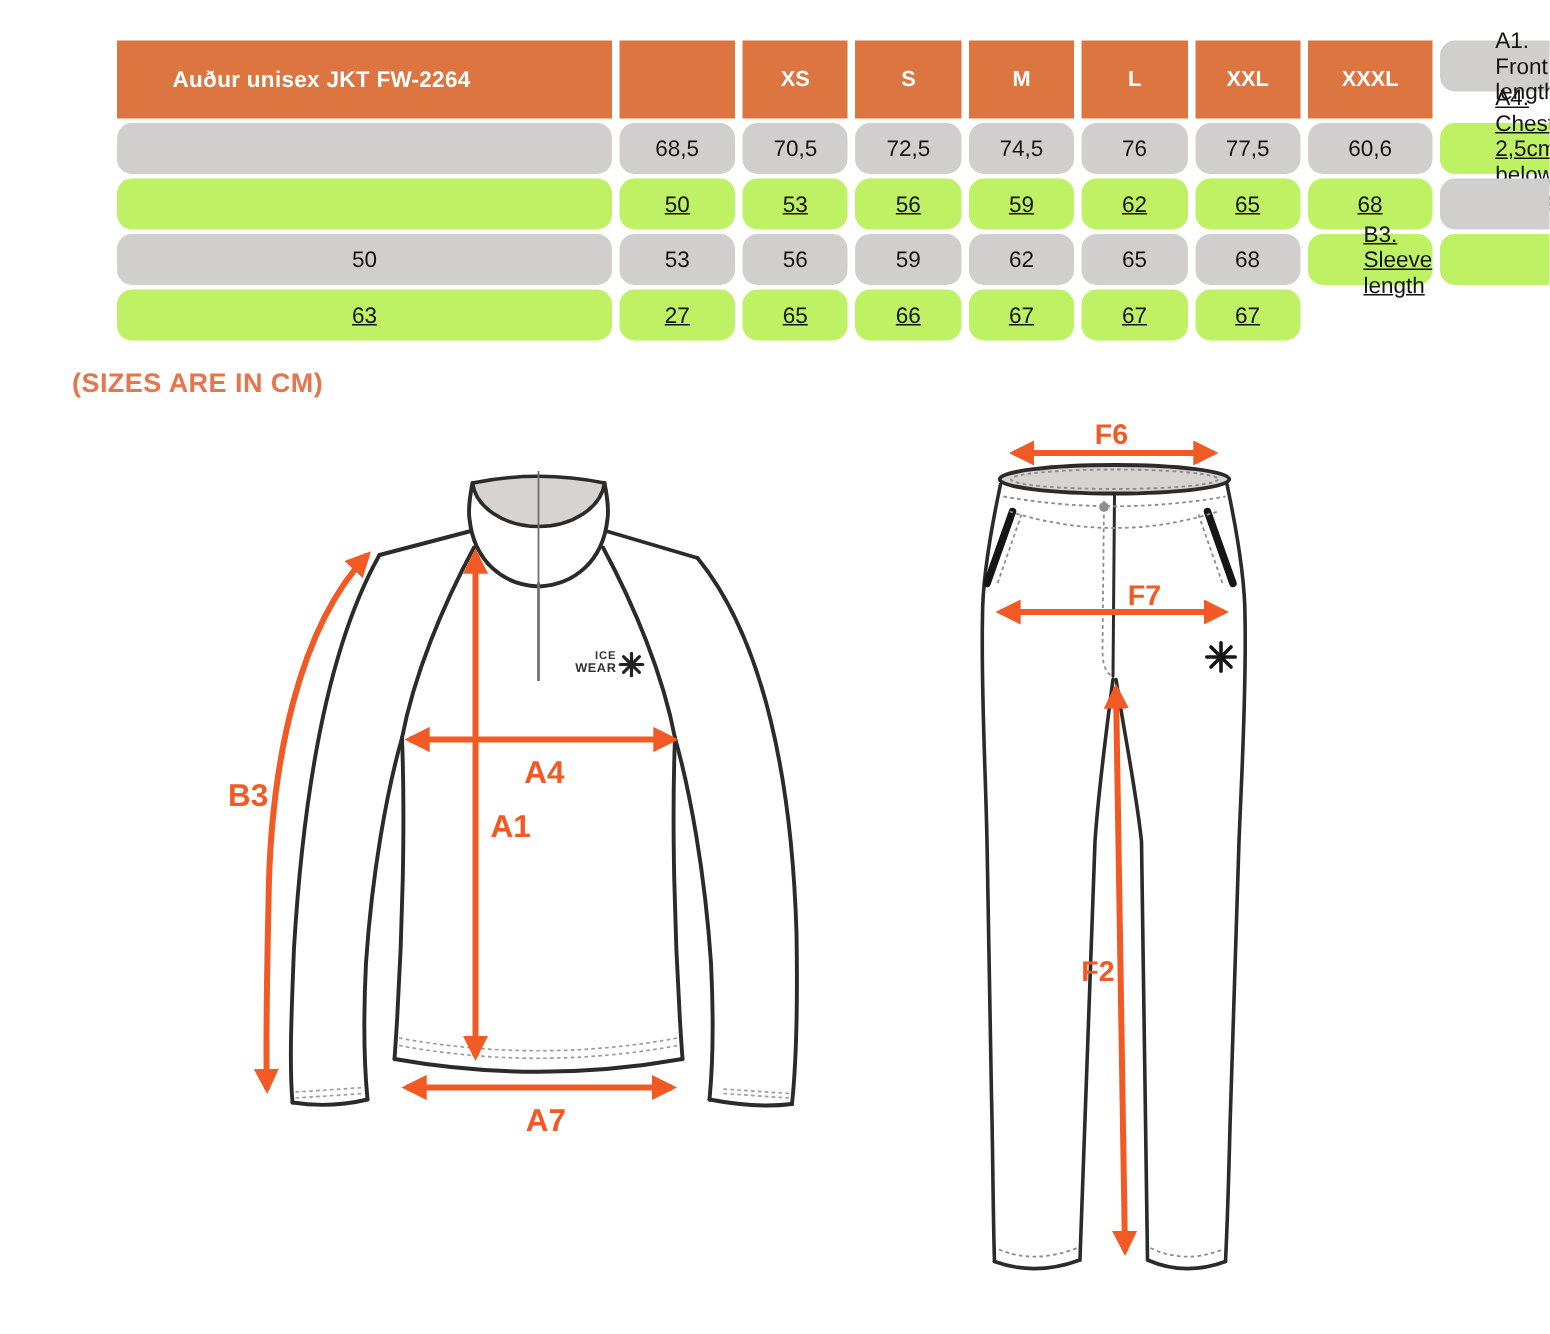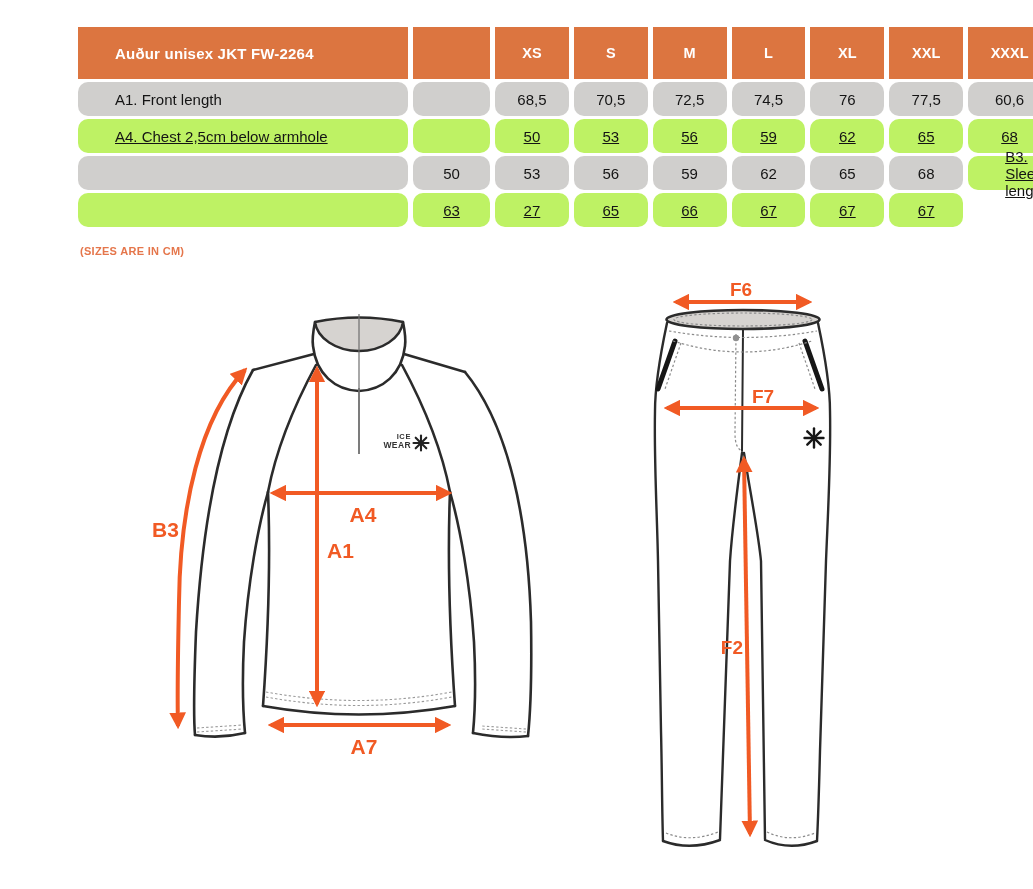--- a/index.html
+++ b/index.html
@@ -15,41 +15,40 @@
   }
   .cell{display:flex;align-items:center;justify-content:center;}
   .h-row{height:52px;background:#DC7540;color:#ffffff;font-weight:bold;font-size:14.5px;}
   .d-row{height:34px;font-size:15px;color:#141414;border-radius:10px;}
   .c-dark{background:#D0CFCD;}
   .c-light{background:#bef264;text-decoration:underline;}
   .cell.lbl{justify-content:flex-start;padding-left:37px;}
   .h-row.lbl{font-size:15px;letter-spacing:.2px;}
   
   .cm-note{
-    position:absolute;left:80px;top:245px;
-    font-size:11px;font-weight:700;color:#E5764B;letter-spacing:.3px;
+    position:absolute;left:48px;top:245px;
+    font-size:18px;font-weight:700;color:#E5764B;letter-spacing:.3px;
   }
   
   .jacket-svg{position:absolute;left:130px;top:292px;}
   .pants-svg{position:absolute;left:640px;top:281px;}
   svg text.mlabel{font-family:"Liberation Sans",sans-serif;font-weight:bold;fill:#F15A24;}
   svg text.logo{font-family:"Liberation Sans",sans-serif;font-weight:bold;fill:#333333;}
 </style>
 </head>
 <body>
 
 <div class="size-table">
 
   <div class="cell h-row lbl">Auður unisex JKT FW-2264</div>
   <div class="cell h-row"></div>
   <div class="cell h-row">XS</div>
   <div class="cell h-row">S</div>
   <div class="cell h-row">M</div>
   <div class="cell h-row">L</div>
-  <div class="cell h-row">XL</div>
   <div class="cell h-row">XXL</div>
   <div class="cell h-row">XXXL</div>
 
   <div class="cell d-row c-dark lbl">A1. Front length</div>
   <div class="cell d-row c-dark"></div>
   <div class="cell d-row c-dark">68,5</div>
   <div class="cell d-row c-dark">70,5</div>
   <div class="cell d-row c-dark">72,5</div>
   <div class="cell d-row c-dark">74,5</div>
   <div class="cell d-row c-dark">76</div>

